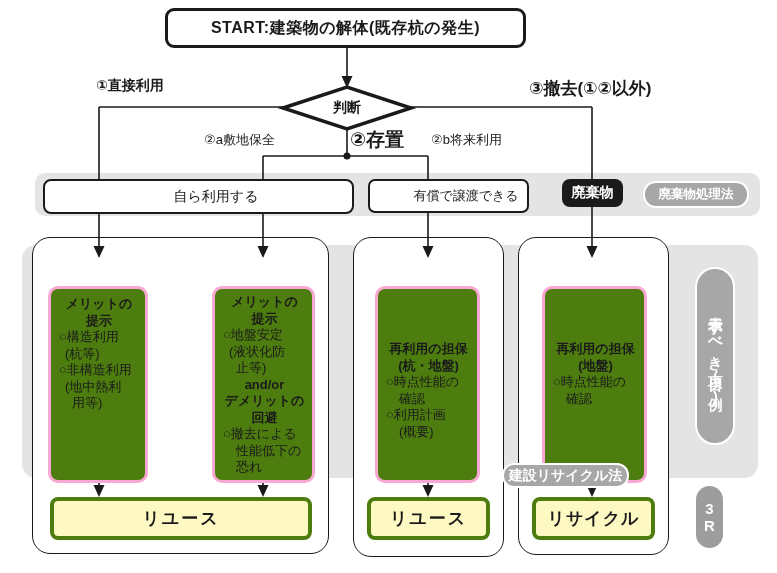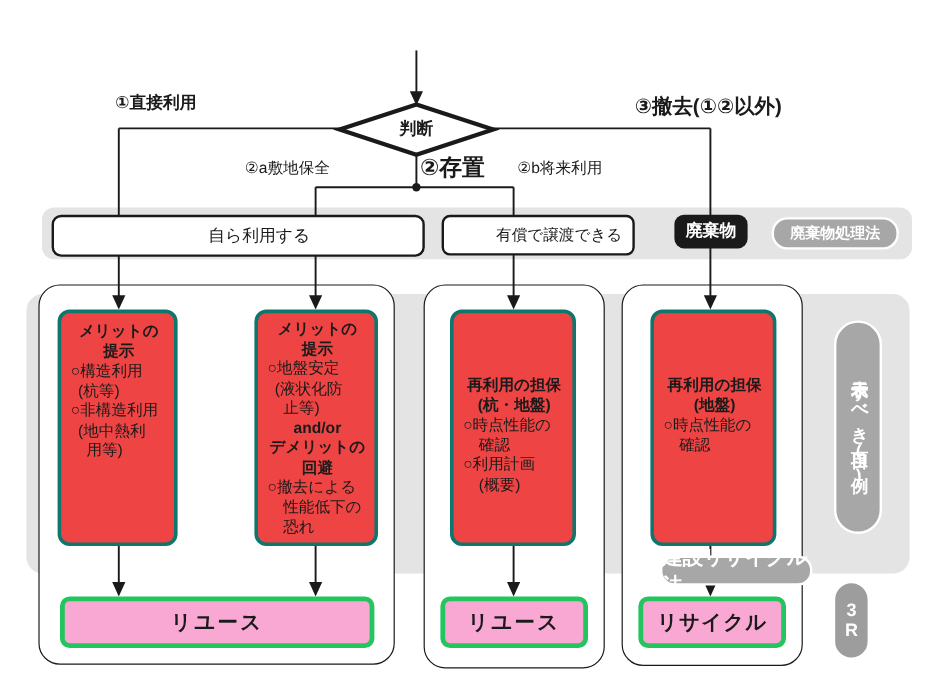--- a/index.html
+++ b/index.html
@@ -46,37 +46,37 @@
   .waste{
     position:absolute;left:562px;top:179px;width:61px;height:28px;z-index:3;
     background:#1a1a1a;color:#fff;border-radius:8px;
     display:flex;align-items:center;justify-content:center;font-weight:bold;font-size:14px;
   }
   .gray-pill{
     position:absolute;z-index:3;background:#a7a7a7;color:#fff;font-weight:bold;
     border:2px solid #fff;display:flex;align-items:center;justify-content:center;
   }
   .waste-law{left:643px;top:181px;width:102px;height:23px;border-radius:13px;font-size:12.5px;}
-  .recycle-law{left:550px;top:463px;width:123px;height:21px;border-radius:12px;font-size:17px;}
+  .recycle-law{left:502px;top:463px;width:123px;height:21px;border-radius:12px;font-size:14px;}
   
   .panel{
-    position:absolute;z-index:3;background:#ef4444;border:3px solid #0f766e;border-radius:10px;
-    font-size:13px;line-height:16.5px;padding:7px 6px 0 8px;box-sizing:border-box;
+    position:absolute;z-index:3;background:#4d7c0f;border:3px solid #f9a8d4;border-radius:10px;
+    font-size:13px;line-height:16.5px;padding:7px 6px 0 8px;box-sizing:border-box;margin-top:28px;
   }
   .p1{left:48px;top:258px;width:100px;height:197px;}
   .p2{left:212px;top:258px;width:103px;height:197px;padding-top:5px;}
   .p3{left:375px;top:258px;width:105px;height:197px;padding-top:52px;}
   .p4{left:542px;top:258px;width:105px;height:197px;padding-top:52px;}
   .panel .hd{font-weight:bold;text-align:center;}
   .panel .ln{text-align:left;}
   .panel .ind1{padding-left:6px;}
   .panel .ind2{padding-left:13px;}
   
   .result{
-    position:absolute;z-index:3;background:#f9a8d4;border:4px solid #22c55e;border-radius:8px;
+    position:absolute;z-index:3;background:#fef9c3;border:4px solid #4d7c0f;border-radius:8px;
     display:flex;align-items:center;justify-content:center;font-weight:bold;font-size:17px;
     letter-spacing:2px;box-sizing:border-box;
   }
   .rL{left:50px;top:497px;width:262px;height:43px;}
   .rM{left:367px;top:497px;width:123px;height:43px;}
   .rC{left:532px;top:497px;width:123px;height:43px;letter-spacing:1px;}
   
   .display-pill{
     position:absolute;left:695px;top:267px;width:40px;height:178px;z-index:3;
     background:#a7a7a7;border:2.5px solid #fff;border-radius:21px;box-sizing:border-box;
@@ -125,20 +125,21 @@
       <polygon points="592,258 586.5,246 597.5,246"></polygon>
       <polygon points="99,497 93.5,485 104.5,485"></polygon>
       <polygon points="263,497 257.5,485 268.5,485"></polygon>
       <polygon points="428,497 422.5,485 433.5,485"></polygon>
       <polygon points="592,497 586.5,485 597.5,485"></polygon>
       <circle cx="347" cy="156" r="3.5"></circle>
     </g>
     <polygon points="283,108 347,87 411,108 347,129" fill="#ffffff" stroke="#1a1a1a" stroke-width="3.5"></polygon>
   </svg>
 
+  <div class="start-node">START:建築物の解体(既存杭の発生)</div>
 
   <div class="decision-label">判断</div>
 
   <div class="blabel b-direct">①直接利用</div>
   <div class="blabel b-removal">③撤去(①②以外)</div>
   <div class="blabel b-site">②a敷地保全</div>
   <div class="blabel b-preserve">②存置</div>
   <div class="blabel b-future">②b将来利用</div>
 
   <div class="mid-box self-use">自ら利用する</div>

